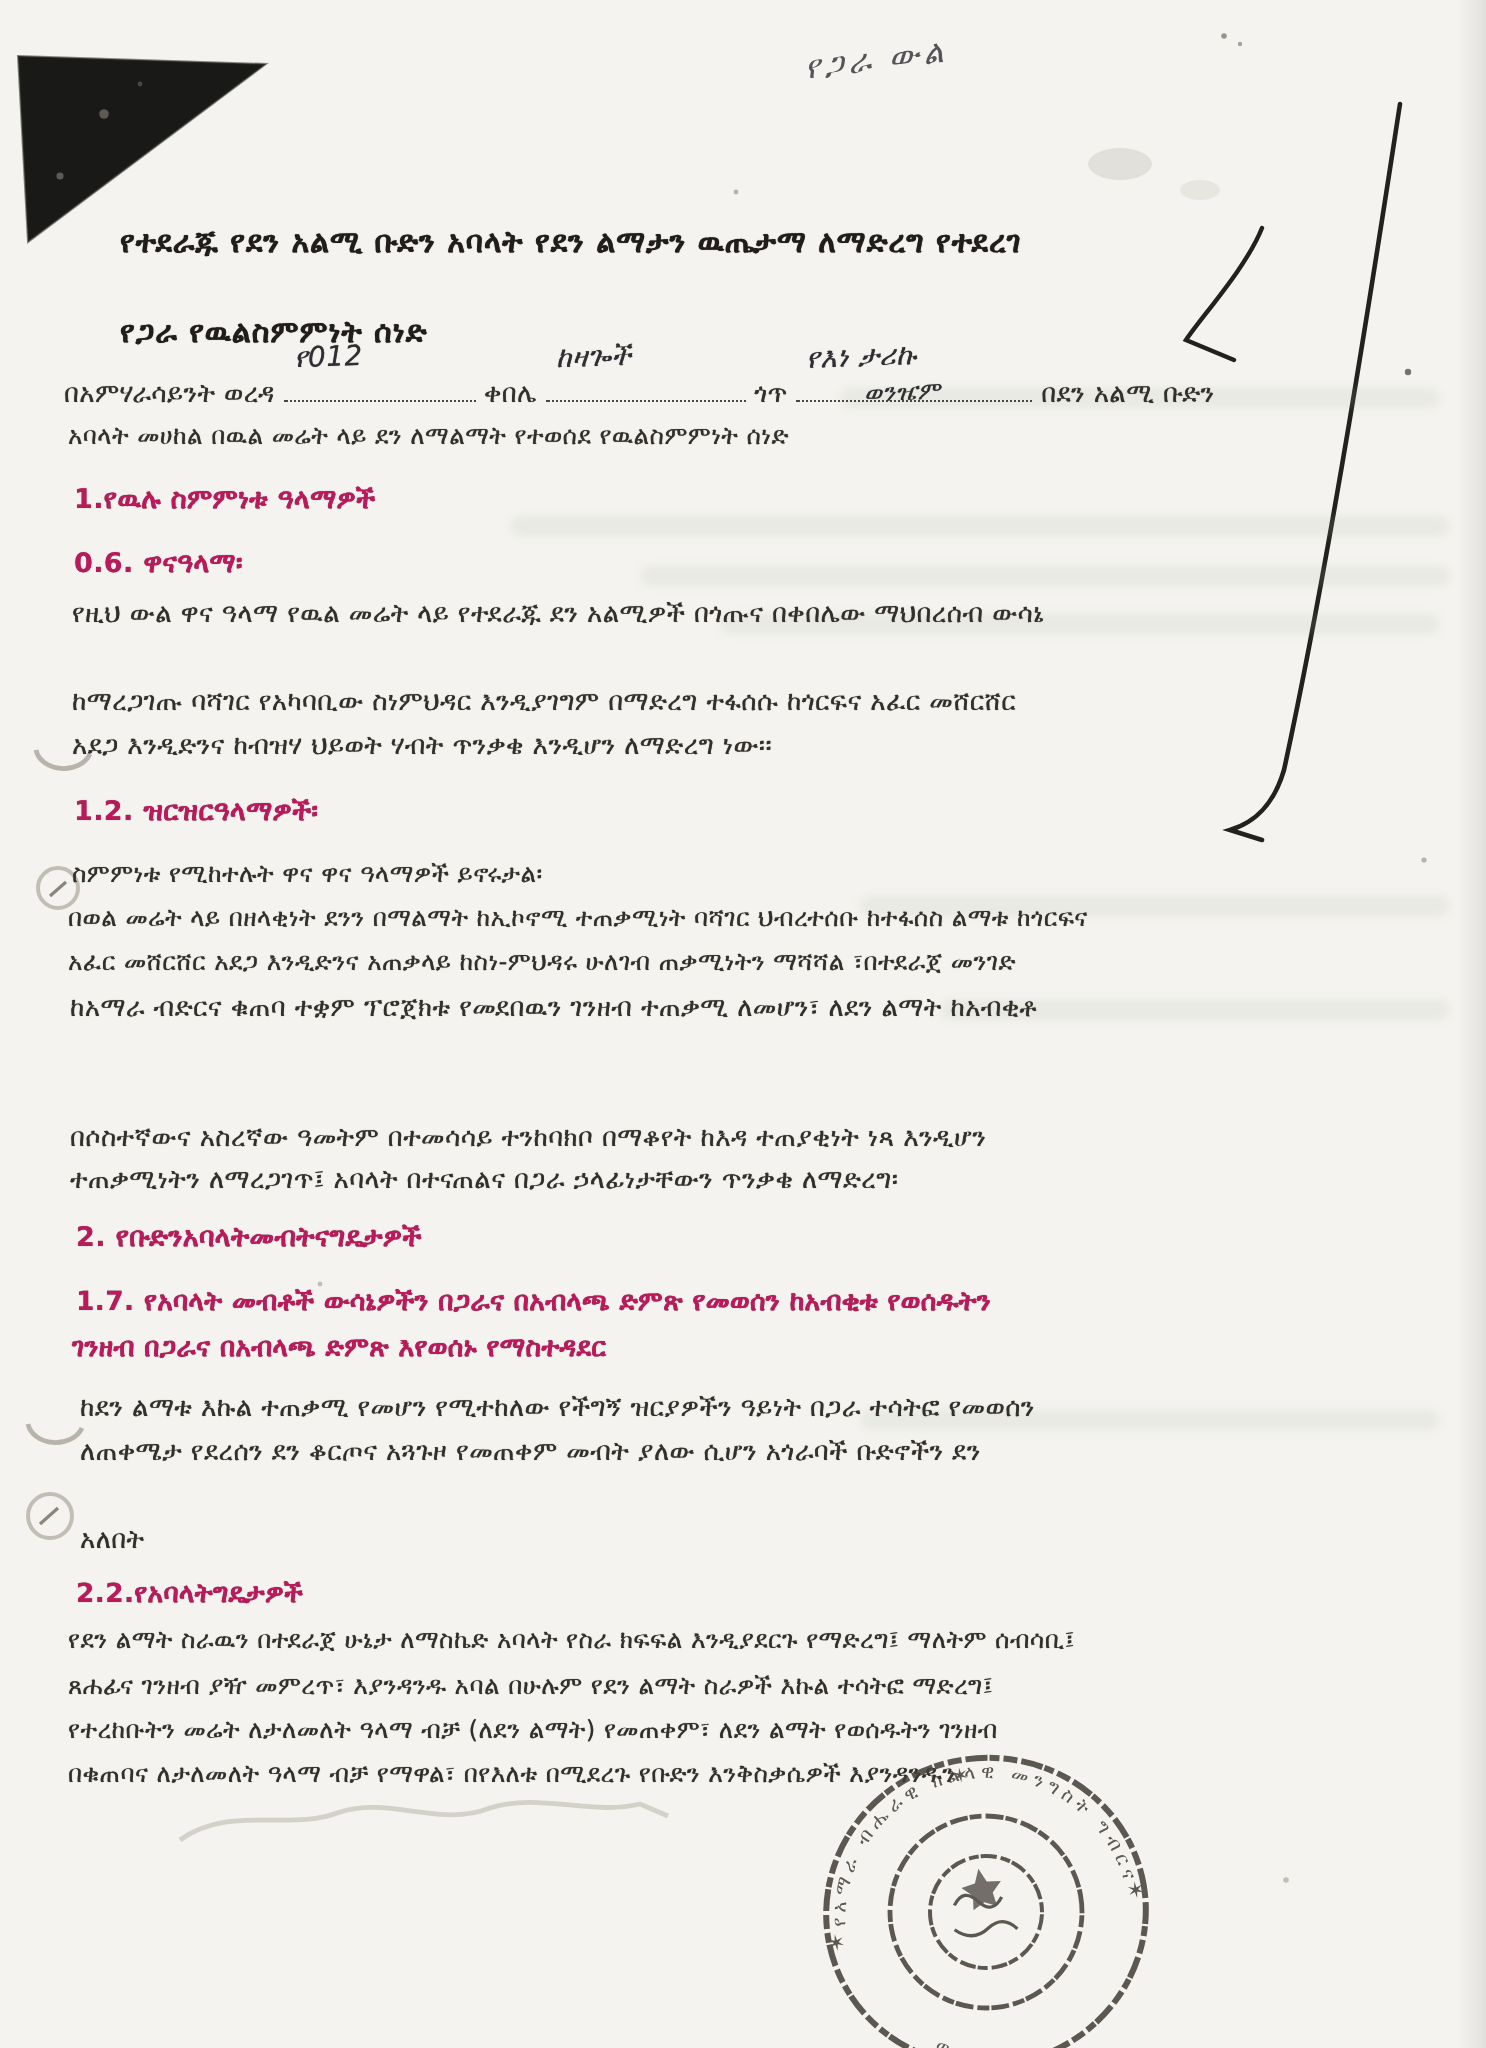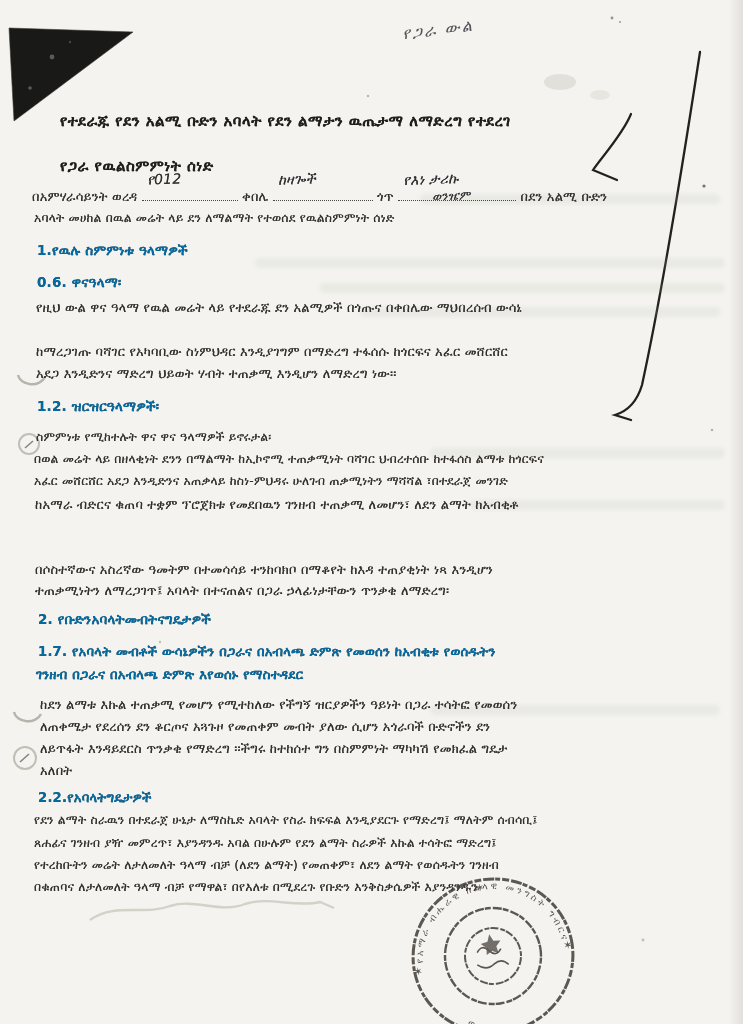--- a/index.html
+++ b/index.html
@@ -9,21 +9,21 @@
     font-family:"DejaVu Sans",sans-serif;color:#2e2b27;
   }
   .page::after{ 
     content:"";position:absolute;right:0;top:0;width:14px;height:100%;
     background:linear-gradient(to right, rgba(0,0,0,0), rgba(60,55,50,.10));
     pointer-events:none;
   }
   .ln{position:absolute;white-space:nowrap;font-size:13px;letter-spacing:.2px;
       color:#33302b;text-shadow:0 0 .4px rgba(40,38,34,.75);}
   .small{font-size:12.3px;}
-  .bold{font-weight:700;color:#0369a1;}
+  .bold{font-weight:700;color:#be185d;}
   .title{font-size:15px;font-weight:700;letter-spacing:.5px;color:#201d1a;}
   .hw{font-style:italic;color:#2f2e33;}
   .hw-top{position:absolute;left:402px;top:20px;font-size:16px;font-style:italic;
       transform:rotate(-7deg);color:#3a3a40;letter-spacing:2px;opacity:.85;}
   .blank{display:inline-block;position:relative;border-bottom:1.6px dotted #4a4742;
       height:14px;vertical-align:baseline;}
   .blank .hw{position:absolute;left:5px;top:-15px;font-size:14px;white-space:nowrap;
       transform:rotate(-2deg);}
   .blank .hw-sub{position:absolute;left:34px;top:3px;font-size:12px;white-space:nowrap;
       font-style:italic;color:#2f2e33;transform:rotate(-2deg);}
@@ -98,37 +98,36 @@
     </span>
     <span>በደን አልሚ ቡድን</span>
   </div>
   <div class="ln small" style="left:34px;top:211px">አባላት መሀከል በዉል መሬት ላይ ደን ለማልማት የተወሰደ የዉልስምምነት ሰነድ</div>
 
   <div class="ln bold" style="left:37px;top:242px;font-size:13.5px">1.የዉሉ ስምምነቱ ዓላማዎች</div>
   <div class="ln bold" style="left:37px;top:274px;font-size:13.5px">0.6. ዋናዓላማ፡</div>
 
   <div class="ln" style="left:36px;top:300px">የዚህ ውል ዋና ዓላማ የዉል መሬት ላይ የተደራጁ ደን አልሚዎች በጎጡና በቀበሌው ማህበረሰብ ውሳኔ</div>
   <div class="ln" style="left:36px;top:344px">ከማረጋገጡ ባሻገር የአካባቢው ስነምህዳር እንዲያገግም በማድረግ ተፋሰሱ ከጎርፍና አፈር መሸርሸር</div>
-  <div class="ln" style="left:36px;top:366px">አደጋ እንዲድንና ማድረግ ህይወት ሃብት ተጠቃሚ እንዲሆን ለማድረግ ነው፡፡</div>
+  <div class="ln" style="left:36px;top:366px">አደጋ እንዲድንና ከብዝሃ ህይወት ሃብት ጥንቃቄ እንዲሆን ለማድረግ ነው፡፡</div>
 
   <div class="ln bold" style="left:37px;top:398px;font-size:13.5px">1.2. ዝርዝርዓላማዎች፡</div>
   <div class="ln small" style="left:36px;top:430px">ስምምነቱ የሚከተሉት ዋና ዋና ዓላማዎች ይኖሩታል፡</div>
   <div class="ln small" style="left:34px;top:452px">በወል መሬት ላይ በዘላቂነት ደንን በማልማት ከኢኮኖሚ ተጠቃሚነት ባሻገር ህብረተሰቡ ከተፋሰስ ልማቱ ከጎርፍና</div>
   <div class="ln small" style="left:34px;top:474px">አፈር መሸርሸር አደጋ እንዲድንና አጠቃላይ ከስነ-ምህዳሩ ሁለገብ ጠቃሚነትን ማሻሻል ፣በተደራጀ መንገድ</div>
   <div class="ln" style="left:35px;top:497px">ከአማራ ብድርና ቁጠባ ተቋም ፕሮጀክቱ የመደበዉን ገንዘብ ተጠቃሚ ለመሆን፣ ለደን ልማት ከአብቂቶ</div>
   <div class="ln" style="left:35px;top:562px">በሶስተኛውና አስረኛው ዓመትም በተመሳሳይ ተንከባክቦ በማቆየት ከእዳ ተጠያቂነት ነጻ እንዲሆን</div>
   <div class="ln" style="left:35px;top:583px">ተጠቃሚነትን ለማረጋገጥ፤ አባላት በተናጠልና በጋራ ኃላፊነታቸውን ጥንቃቄ ለማድረግ፡</div>
 
   <div class="ln bold" style="left:38px;top:611px;font-size:13.5px">2. የቡድንአባላትመብትናግዴታዎች</div>
   <div class="ln bold" style="left:38px;top:644px;font-size:13.2px">1.7. የአባላት መብቶች ውሳኔዎችን በጋራና በአብላጫ ድምጽ የመወሰን ከአብቂቱ የወሰዱትን</div>
   <div class="ln bold" style="left:36px;top:667px;font-size:13.2px">ገንዘብ በጋራና በአብላጫ ድምጽ እየወሰኑ የማስተዳደር</div>
 
   <div class="ln" style="left:40px;top:697px">ከደን ልማቱ እኩል ተጠቃሚ የመሆን የሚተከለው የችግኝ ዝርያዎችን ዓይነት በጋራ ተሳትፎ የመወሰን</div>
   <div class="ln" style="left:40px;top:719px">ለጠቀሜታ የደረሰን ደን ቆርጦና አጓጉዞ የመጠቀም መብት ያለው ሲሆን አጎራባች ቡድኖችን ደን</div>
-  <div class="ln" style="left:40px;top:741px">ለይጥፋት እንዳይደርስ ጥንቃቄ የማድረግ ፡፡ችግሩ ከተከሰተ ግን በስምምነት ማካካሽ የመክፈል ግዴታ</div>
   <div class="ln" style="left:40px;top:763px">አለበት</div>
 
   <div class="ln bold" style="left:38px;top:790px;font-size:13.2px">2.2.የአባላትግዴታዎች</div>
   <div class="ln small" style="left:34px;top:813px">የደን ልማት ስራዉን በተደራጀ ሁኔታ ለማስኬድ አባላት የስራ ክፍፍል እንዲያደርጉ የማድረግ፤ ማለትም ሰብሳቢ፤</div>
   <div class="ln small" style="left:34px;top:836px">ጸሐፊና ገንዘብ ያዥ መምረጥ፣ እያንዳንዱ አባል በሁሉም የደን ልማት ስራዎች እኩል ተሳትፎ ማድረግ፤</div>
   <div class="ln small" style="left:34px;top:858px">የተረከቡትን መሬት ለታለመለት ዓላማ ብቻ (ለደን ልማት) የመጠቀም፣ ለደን ልማት የወሰዱትን ገንዘብ</div>
   <div class="ln small" style="left:34px;top:880px">በቁጠባና ለታለመለት ዓላማ ብቻ የማዋል፣ በየእለቱ በሚደረጉ የቡድን እንቅስቃሴዎች እያንዳንዱን</div>
 
   <svg width="260" height="50" style="left:85px;top:892px">
     <path d="M5,28 C30,10 60,24 85,14 C110,6 135,22 160,12 C185,4 210,16 235,10 l14,6" fill="none" stroke="#b9b5aa" stroke-width="2.4" opacity=".55"></path>

